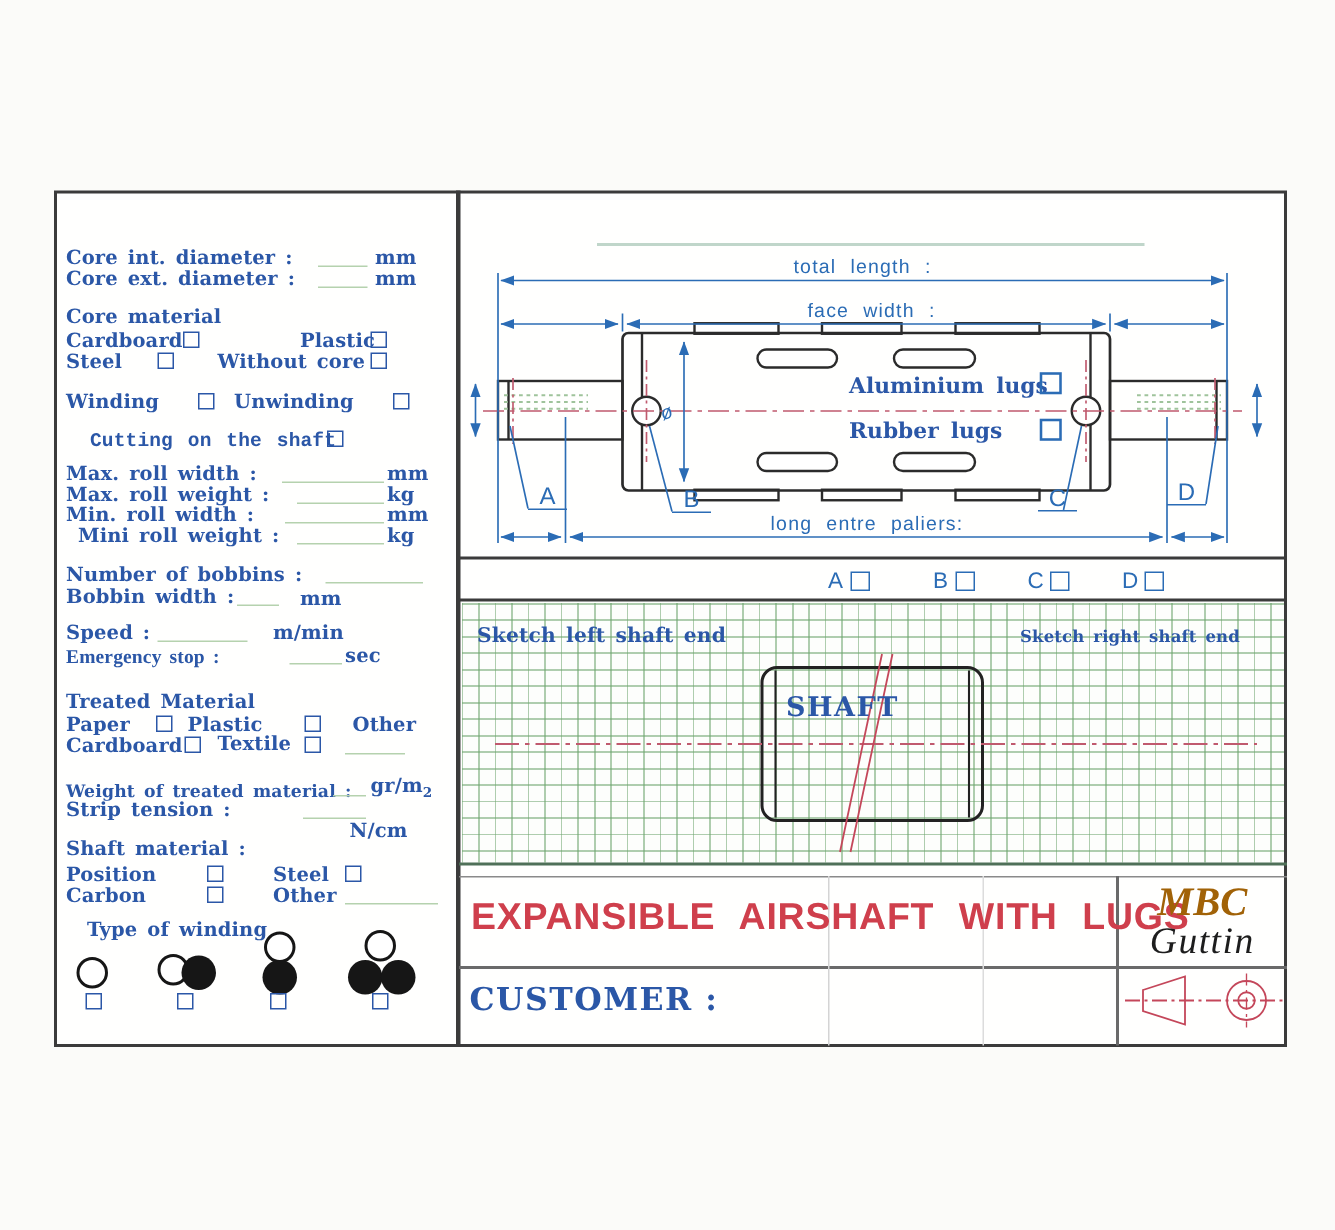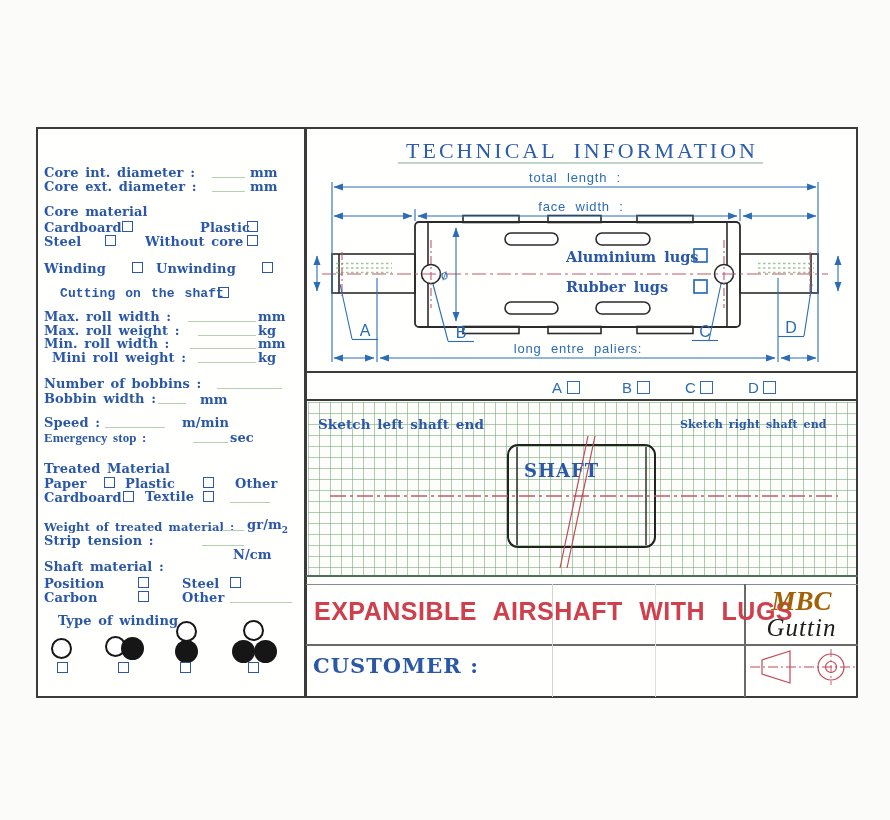--- a/index.html
+++ b/index.html
@@ -142,21 +142,20 @@
   <div class="wf" style="left:121px;top:637px;"></div>
   <div class="cb" style="left:118px;top:662px;"></div>
   <div class="wo" style="left:176px;top:621px;"></div>
   <div class="wf" style="left:175px;top:640px;"></div>
   <div class="cb" style="left:180px;top:662px;"></div>
   <div class="wo" style="left:243px;top:620px;"></div>
   <div class="wf" style="left:232px;top:640px;"></div>
   <div class="wf" style="left:254px;top:640px;"></div>
   <div class="cb" style="left:248px;top:662px;"></div>
 
-  <div class="title">TECHNICAL INFORMATION</div>
   <div class="hline" style="left:398px;top:162px;width:365px;height:1.6px;background:#c0d6ca;"></div>
 
   <div class="cad" style="left:552px;top:379px;font-size:15px;">A</div>
   <div class="cbl" style="left:567px;top:381px;"></div>
   <div class="cad" style="left:622px;top:379px;font-size:15px;">B</div>
   <div class="cbl" style="left:637px;top:381px;"></div>
   <div class="cad" style="left:685px;top:379px;font-size:15px;">C</div>
   <div class="cbl" style="left:700px;top:381px;"></div>
   <div class="cad" style="left:748px;top:379px;font-size:15px;">D</div>
   <div class="cbl" style="left:763px;top:381px;"></div>

